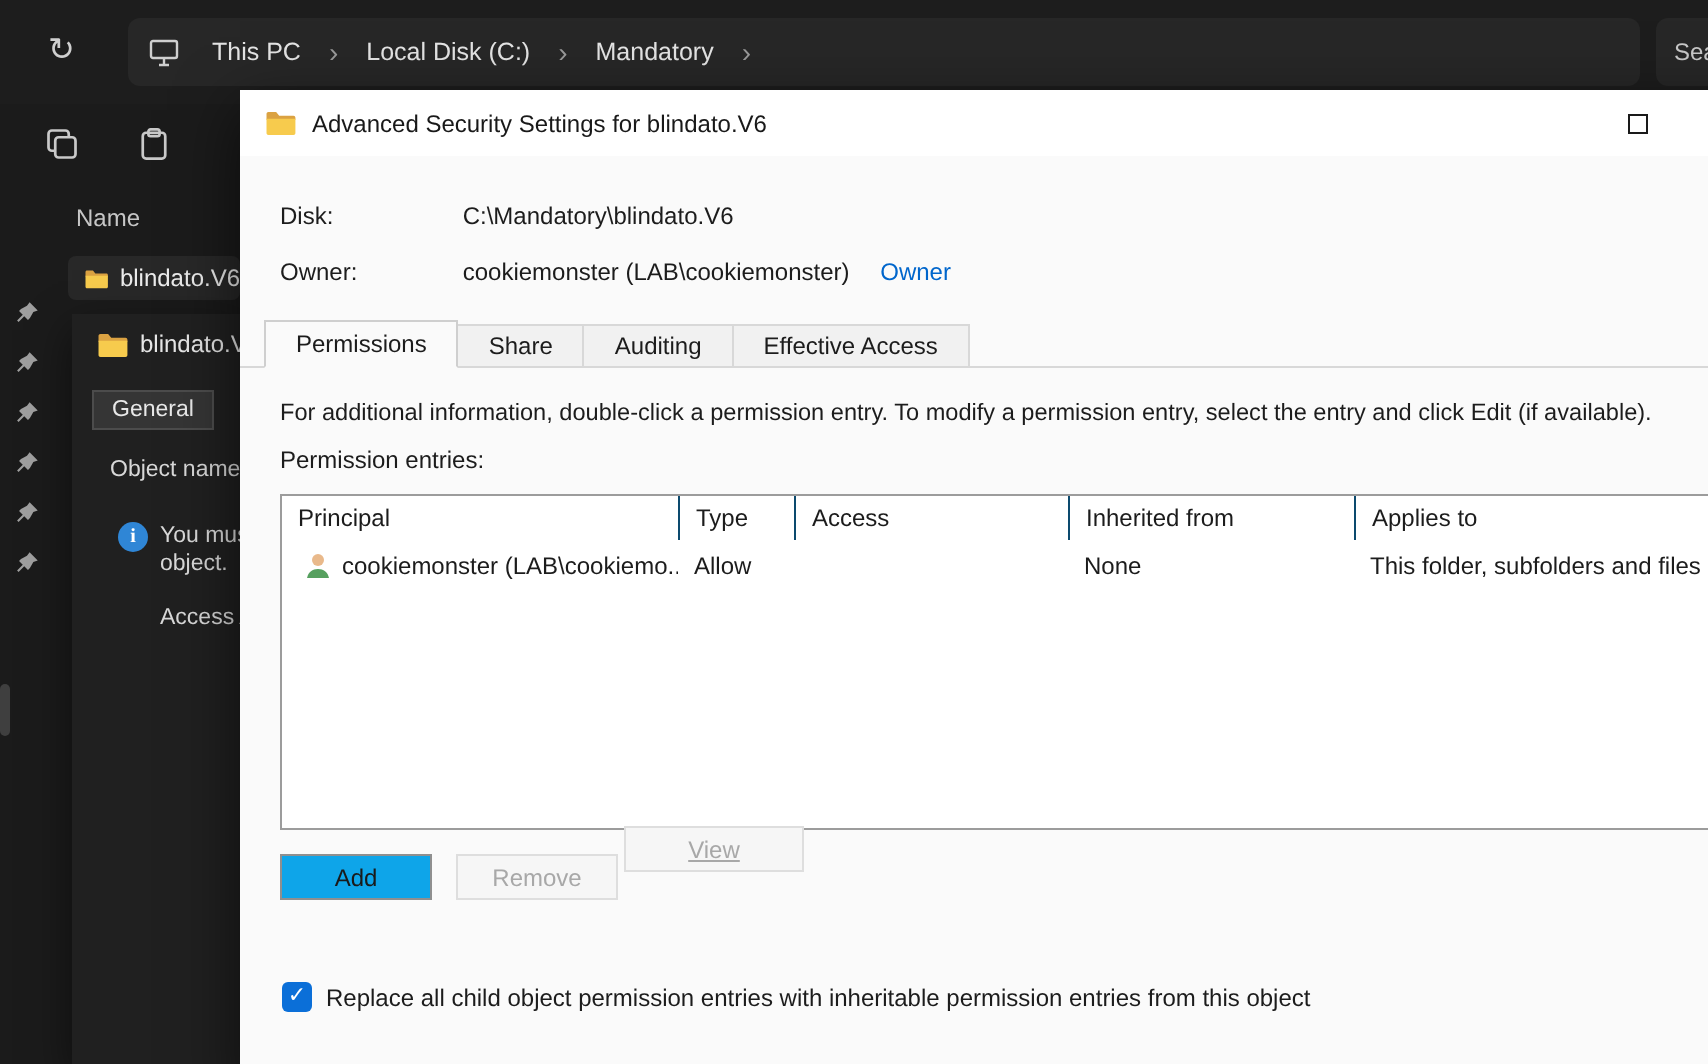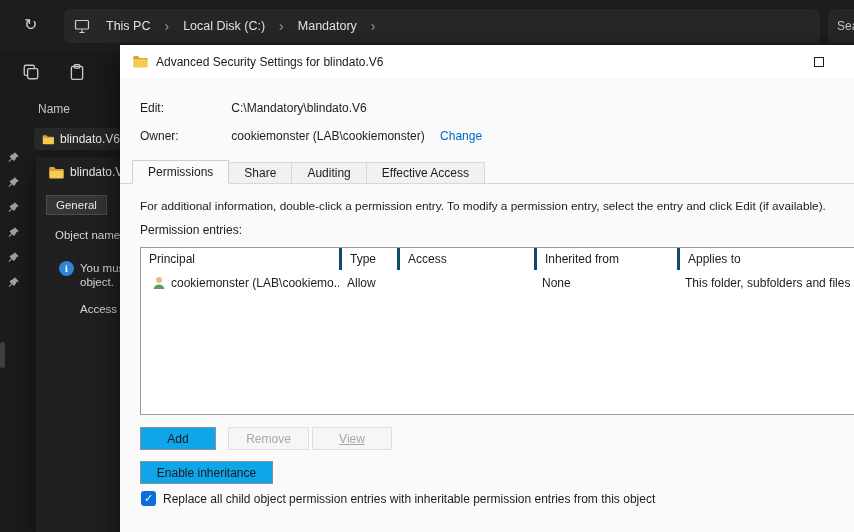--- a/index.html
+++ b/index.html
@@ -70,35 +70,35 @@
   .tab.active { position:relative; background:#fafafa; border:1px solid #cfcfcf; border-bottom:1px solid #fafafa;
                 margin-bottom:-1px; padding:4px 15px; z-index:2; }
 
   .dlg-info { position:absolute; left:20px; top:154px; font-size:11.8px; white-space:nowrap; }
   .entries-label { position:absolute; left:20px; top:178px; }
 
   .perm-table { position:absolute; left:20px; top:202px; width:748px; height:168px; background:#ffffff;
                 border:1px solid #9c9c9c; overflow:hidden; }
   .th { position:absolute; top:0; height:22px; line-height:22px; padding-left:8px; font-size:12px;
         color:#1c1c1c; white-space:nowrap; overflow:hidden; }
-  .th + .th { border-left:3px solid #0c4a6e; }
+  .th + .th { border-left:1px solid #0c4a6e; }
   .col1 { left:0; width:198px; } .col2 { left:198px; width:58px; } .col3 { left:256px; width:137px; }
   .col4 { left:393px; width:143px; } .col5 { left:536px; width:211px; }
   .perm-row { position:absolute; left:0; top:24px; width:100%; height:22px; }
   .td { position:absolute; top:0; height:22px; line-height:22px; padding-left:8px; white-space:nowrap;
         overflow:hidden; font-size:12px; }
   .td.principal { padding-left:30px; }
   .row-user-icon { position:absolute; left:10px; top:3px; }
 
   .btn { position:absolute; height:23px; background:#0ea5e9; border:1px solid #8f8f8f; font-size:12px;
          color:#1a1a1a; display:flex; align-items:center; justify-content:center; white-space:nowrap; }
   .btn.disabled { background:#f6f6f6; border-color:#dedede; color:#a8a8a8; }
   #btn-add { left:20px; top:382px; width:76px; }
   #btn-remove { left:108px; top:382px; width:81px; }
-  #btn-view { left:192px; top:382px; width:80px;text-decoration:underline; }
+  #btn-view { left:192px; top:368px; width:90px;text-decoration:underline; }
   #btn-inherit { left:20px; top:416px; width:133px; }
 
   .chk { position:absolute; left:21px; top:446px; width:15px; height:15px; background:#0b6fd8;
          border-radius:3px; color:#fff; font-size:11px; line-height:15px; text-align:center; }
   .chk-label { position:absolute; left:43px; top:447px; font-size:12px; white-space:nowrap; }
 </style>
 </head>
 <body>
 
 <div id="screen">
@@ -203,27 +203,27 @@
         <path fill="#dba242" d="M1 2c0-.6.4-1 1-1h4l1.6 2H15c.6 0 1 .4 1 1v1H1z"></path>
         <path fill="#f7cb4d" d="M1 4.6h15V12c0 .6-.4 1-1 1H2c-.6 0-1-.4-1-1z"></path>
       </svg>
       <span class="dlg-title">Advanced Security Settings for blindato.V6</span>
     </div>
     <div class="max-btn">
       <span class="max-glyph"></span>
     </div>
 
     <div class="field-row" style="top:56px">
-      <span class="field-label">Edit:</span>
+      <span class="field-label">Disk:</span>
       <span>C:\Mandatory\blindato.V6</span>
     </div>
     <div class="field-row" style="top:84px">
       <span class="field-label">Owner:</span>
       <span>cookiemonster (LAB\cookiemonster)</span>
-      <span class="change-link">Change</span>
+      <span class="change-link">Owner</span>
     </div>
 
     <div class="tabstrip">
       <span class="tab active">Permissions</span>
       <span class="tab">Share</span>
       <span class="tab">Auditing</span>
       <span class="tab">Effective Access</span>
     </div>
 
     <div class="dlg-info">For additional information, double-click a permission entry. To modify a permission entry, select the entry and click Edit (if available).</div>
@@ -245,19 +245,18 @@
         <div class="td col1 principal">cookiemonster (LAB\cookiemo...</div>
         <div class="td col2">Allow</div>
         <div class="td col4">None</div>
         <div class="td col5">This folder, subfolders and files</div>
       </div>
     </div>
 
     <div class="btn" id="btn-add">Add</div>
     <div class="btn disabled" id="btn-remove">Remove</div>
     <div class="btn disabled" id="btn-view">View</div>
-    <div class="btn" id="btn-inherit">Enable inheritance</div>
 
     <div class="chk">✓</div>
     <div class="chk-label">Replace all child object permission entries with inheritable permission entries from this object</div>
   </div>
 
 </div>
 
 </body></html>

